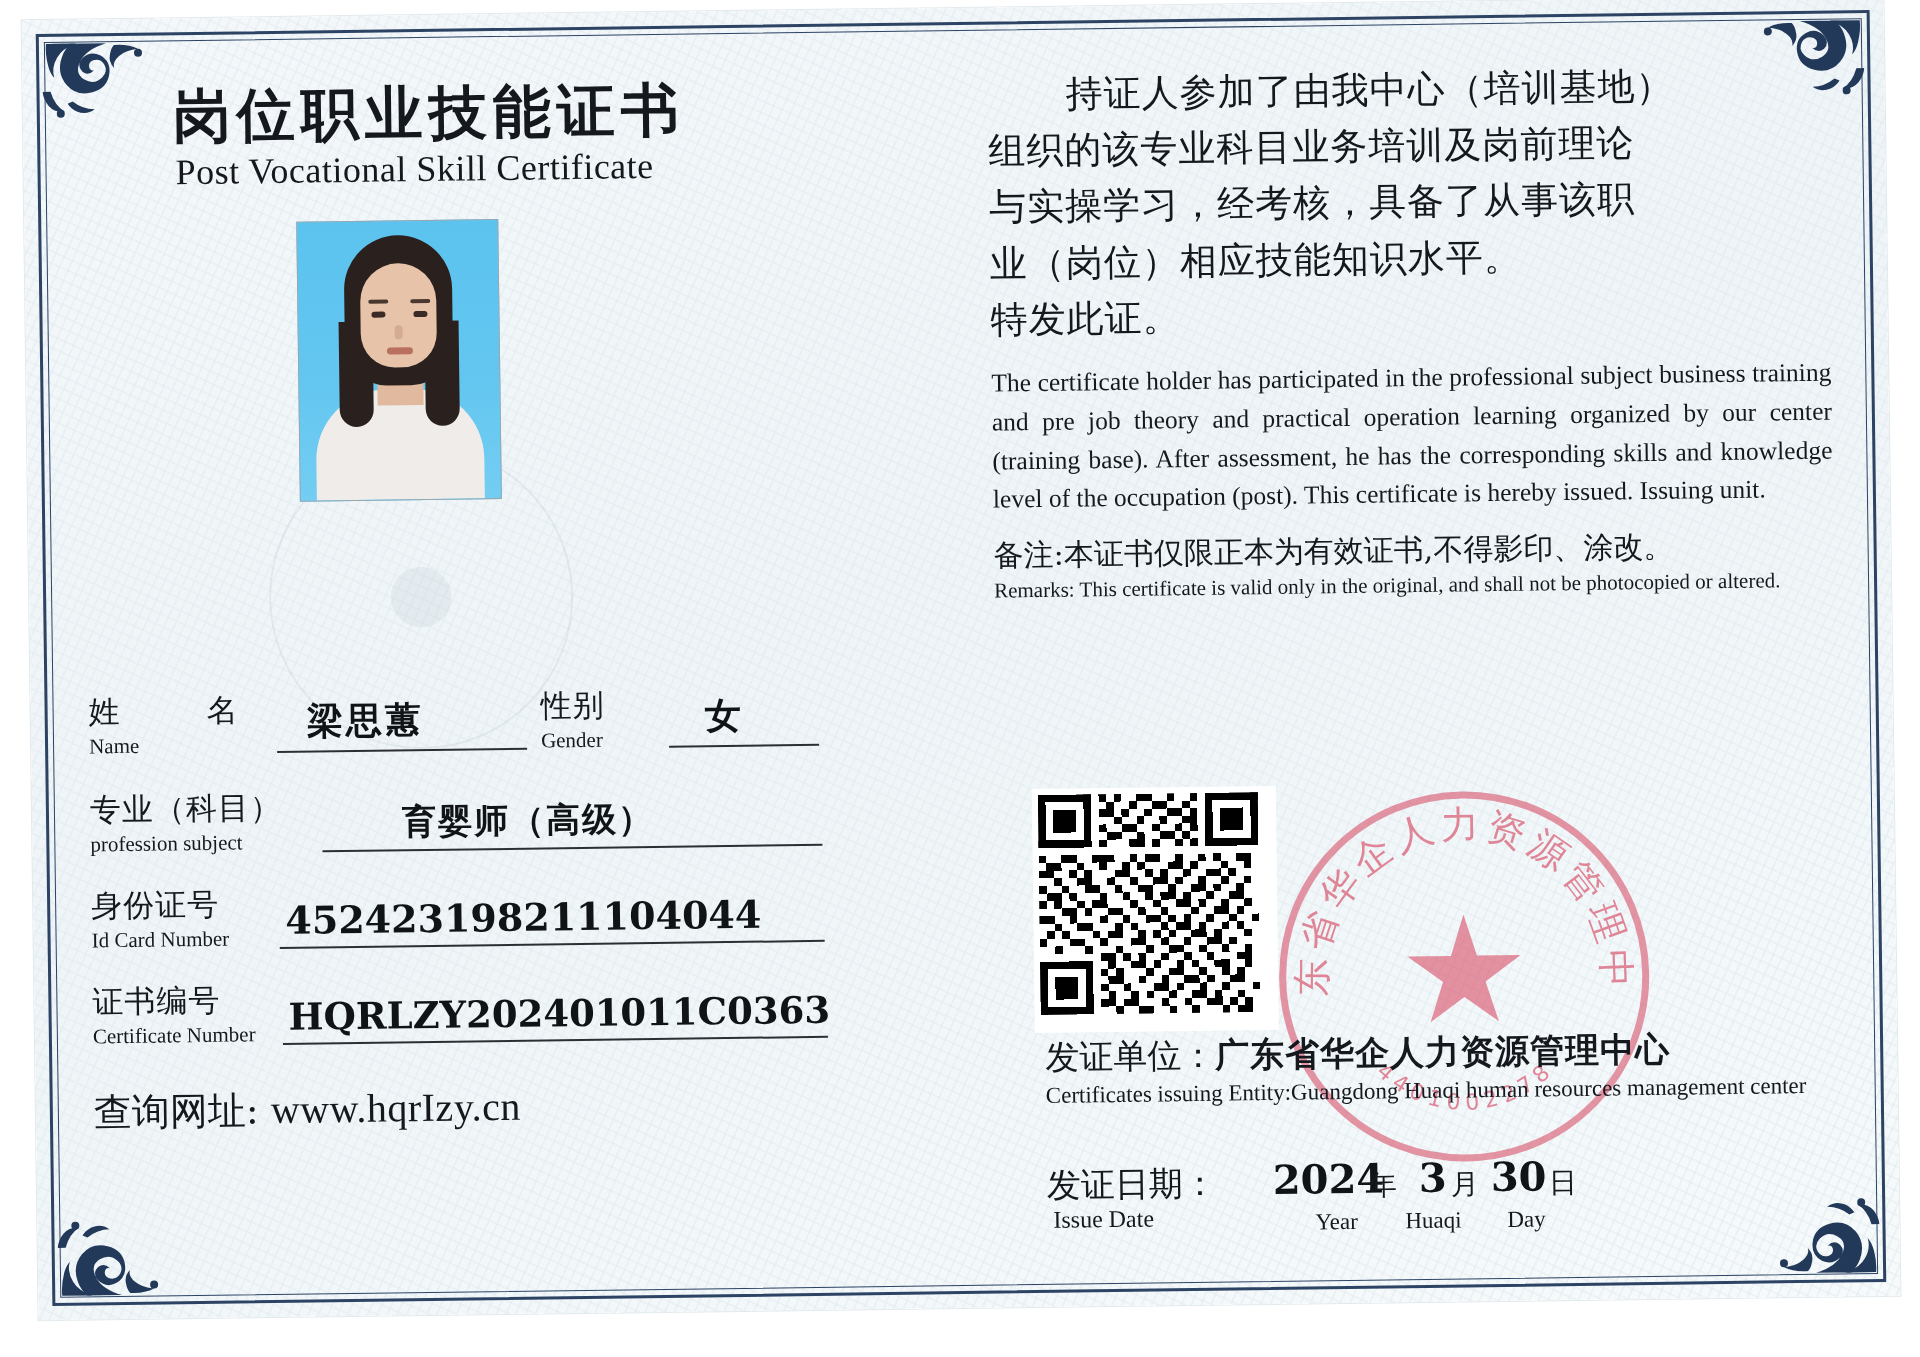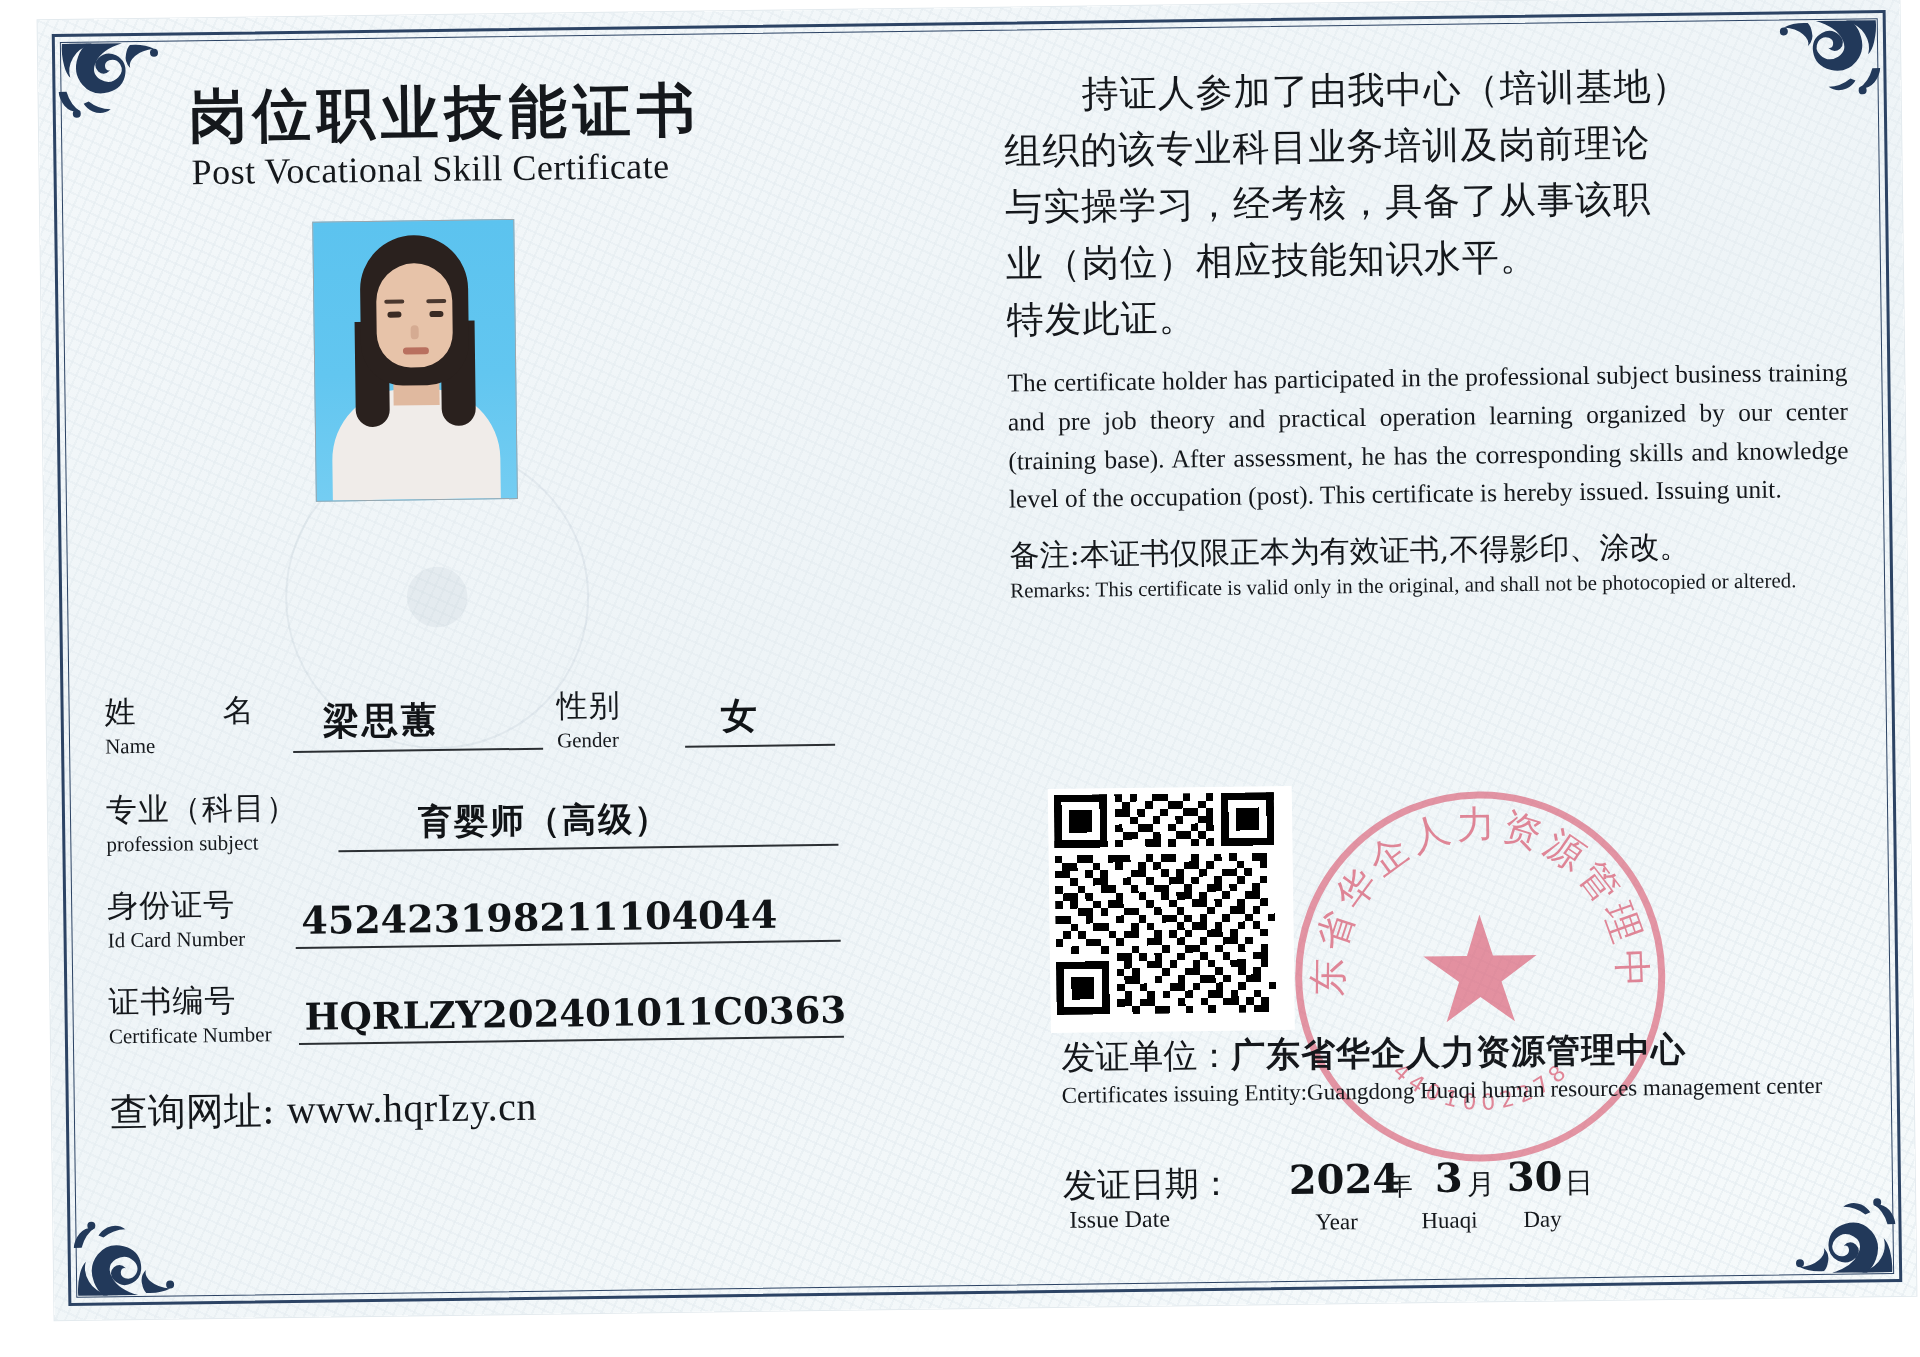--- a/index.html
+++ b/index.html
@@ -12,21 +12,20 @@
     height: 1357px;
     font-family: "Liberation Serif", serif;
     overflow: hidden;
   }
 
   #page {
     position: relative;
     width: 1601px;
     height: 1357px;
     background: #ffffff;
-    margin-left: 16px;
   }
 
   
   #cert {
     position: absolute;
     left: 30px;
     top: 8px;
     width: 1862px;
     height: 1300px;
     transform: rotate(-0.75deg);
@@ -425,21 +424,21 @@
   }
   .date-sub {
     position: absolute;
     font-family: "Liberation Serif", serif;
     font-size: 23px;
     color: #15181c;
     top: 54px;
   }
   #d-year  { left: 226px; }
   #u-year  { left: 322px; }
-  #s-year  { left: 252px; }
+  #s-year  { left: 268px; }
   #d-month { left: 372px; }
   #u-month { left: 404px; }
   #s-month { left: 358px; }
   #d-day   { left: 444px; }
   #u-day   { left: 502px; }
   #s-day   { left: 460px; }
 </style>
 </head>
 <body>
 

